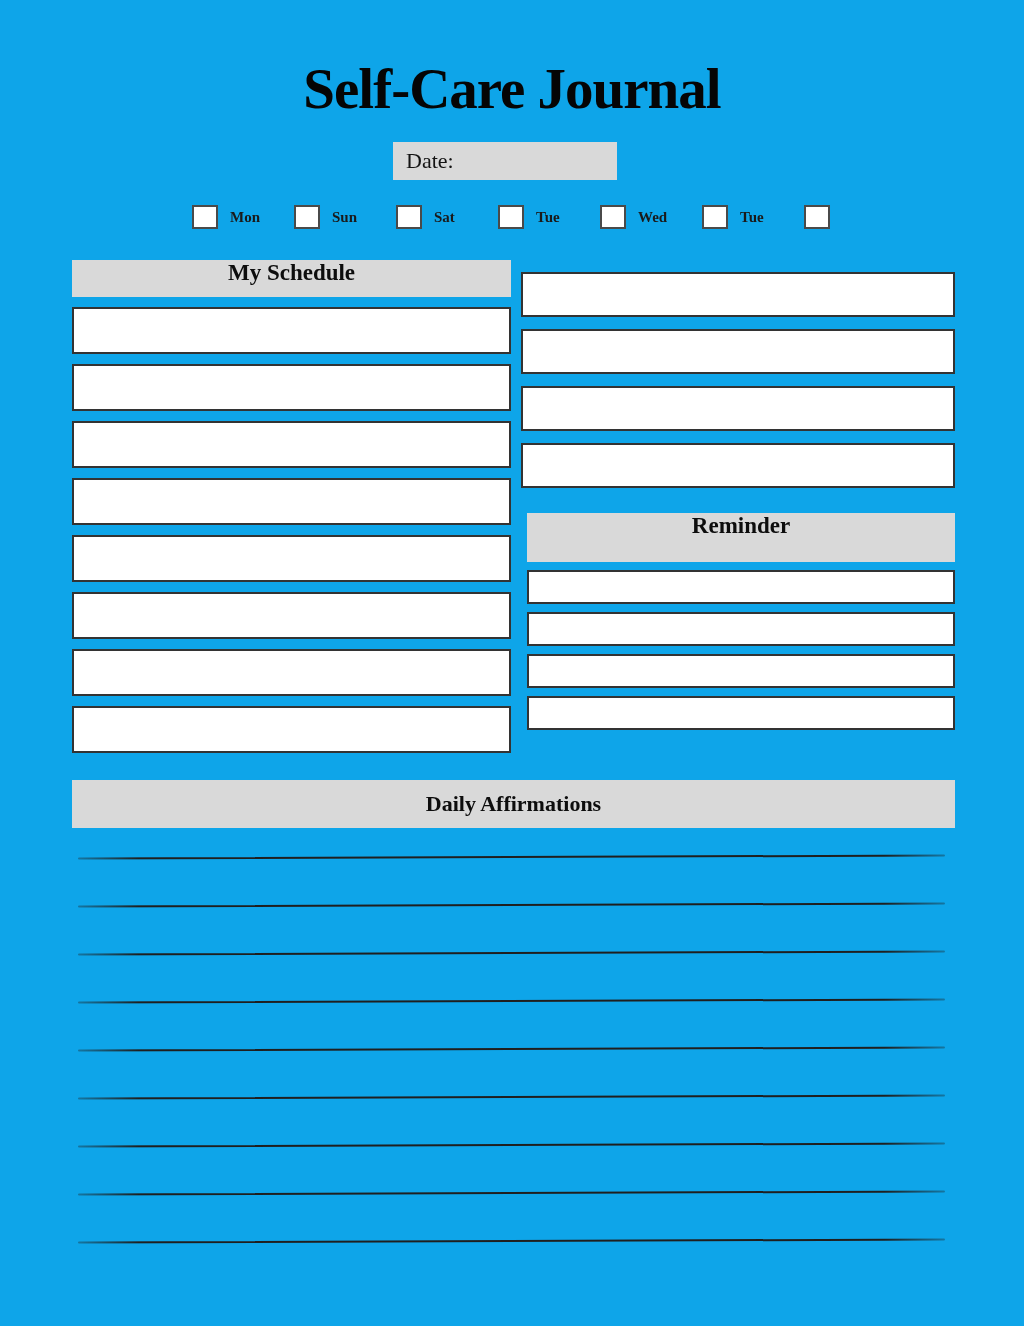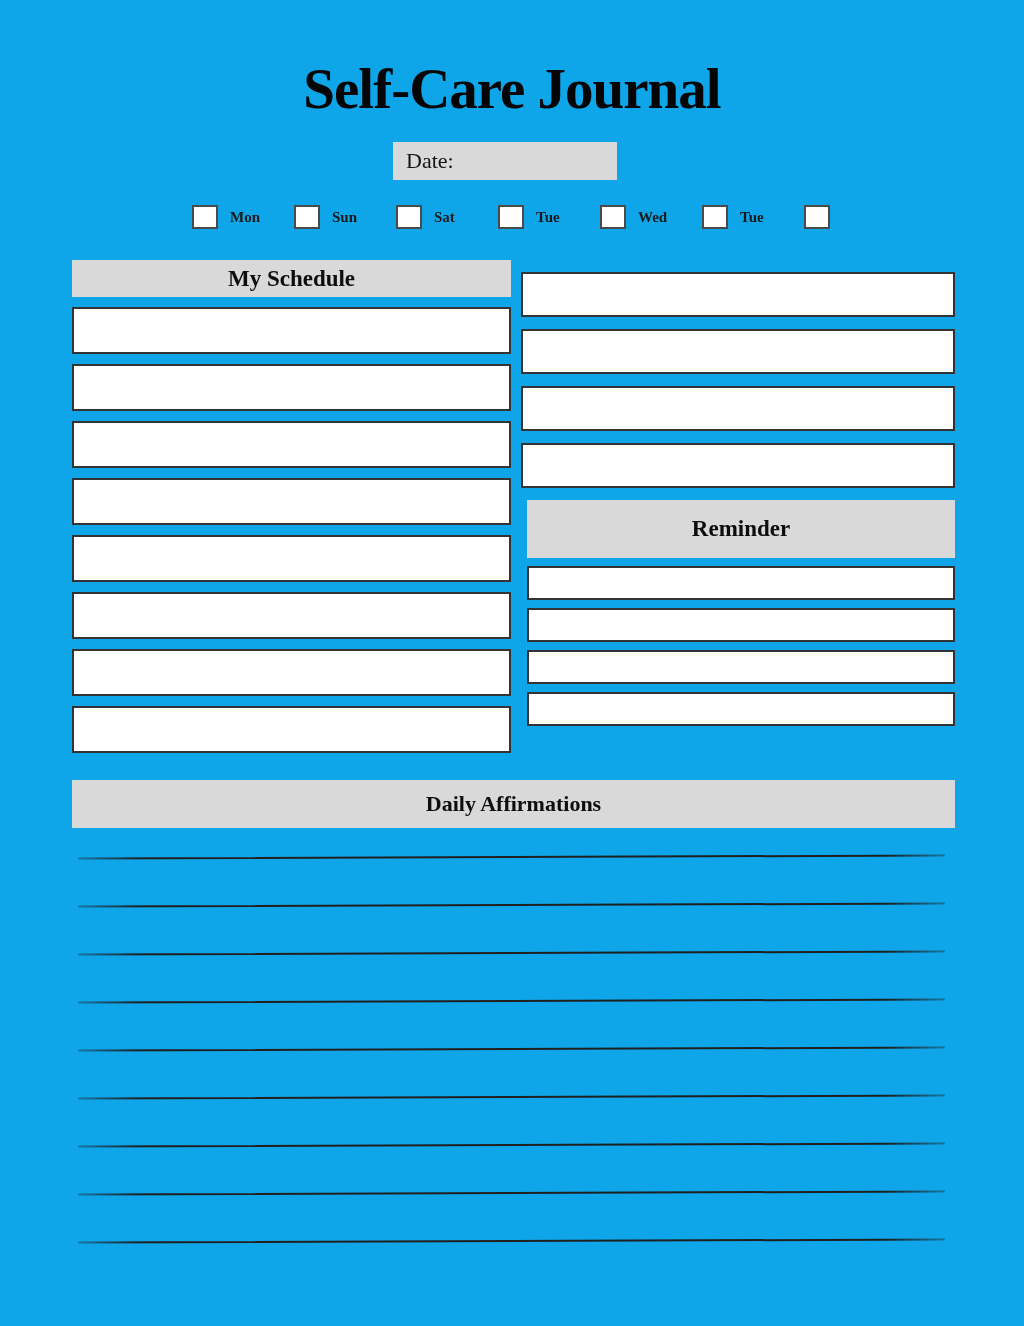--- a/index.html
+++ b/index.html
@@ -73,37 +73,36 @@
     white-space: nowrap;
   }
 
   .col-left  { position: absolute; left: 72px;  top: 260px; width: 439px; }
   .col-right { position: absolute; left: 521px; top: 260px; width: 434px; }
 
   .sec-header {
     height: 37px;
     background: var(--section-header-bg, #d9d9d9);
     display: flex;
-    align-items: center;
     justify-content: center;
     font-size: 23px;
     font-weight: 700;
     color: #0d0d0d;
   }
 
   .box {
     box-sizing: border-box;
     border: 2px solid var(--box-border, #333333);
     background: #ffffff;
   }
   .box-schedule { height: 47px; margin-top: 10px; }
   .box-priority { height: 45px; margin-top: 12px; }
 
   .reminder-block { margin-left: 6px; }
-  .reminder-header { margin-top: 12px; height: 58px; }
+  .reminder-header { margin-top: 25px; height: 49px; }
   .box-reminder { height: 34px; margin-top: 8px; }
 
   .aff-header {
     position: absolute;
     left: 72px;
     top: 780px;
     width: 883px;
     height: 48px;
     background: var(--section-header-bg, #d9d9d9);
     display: flex;

